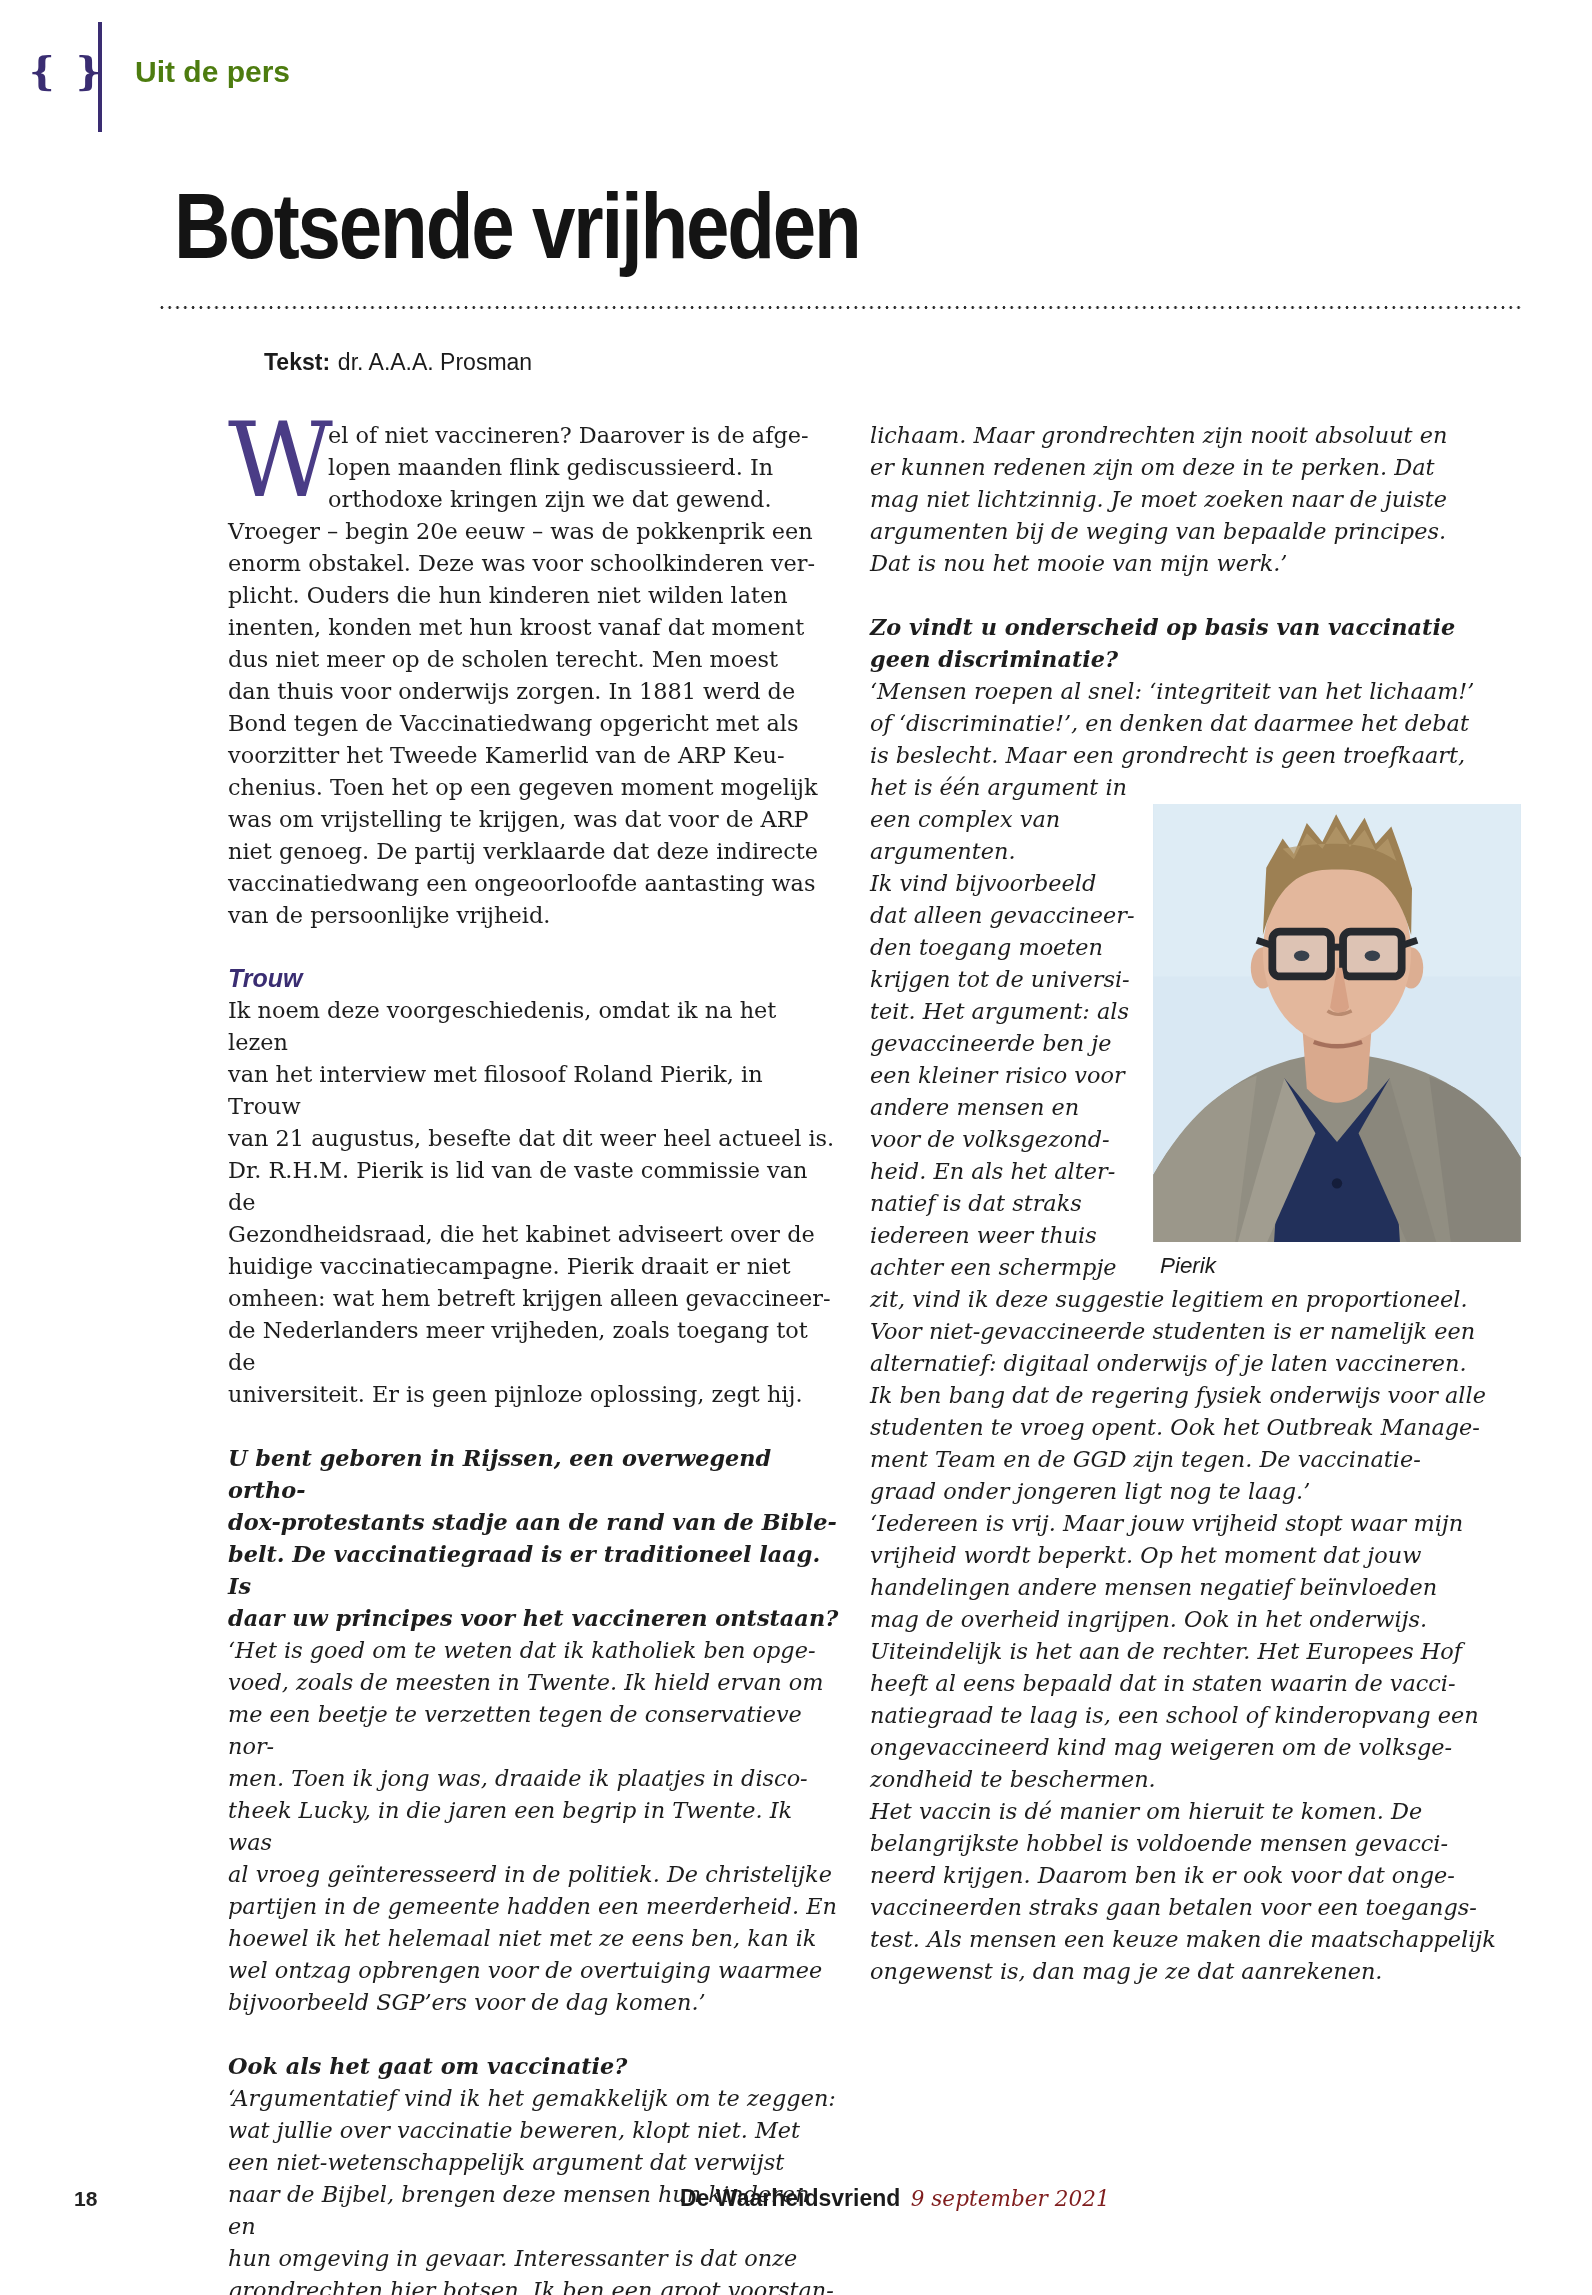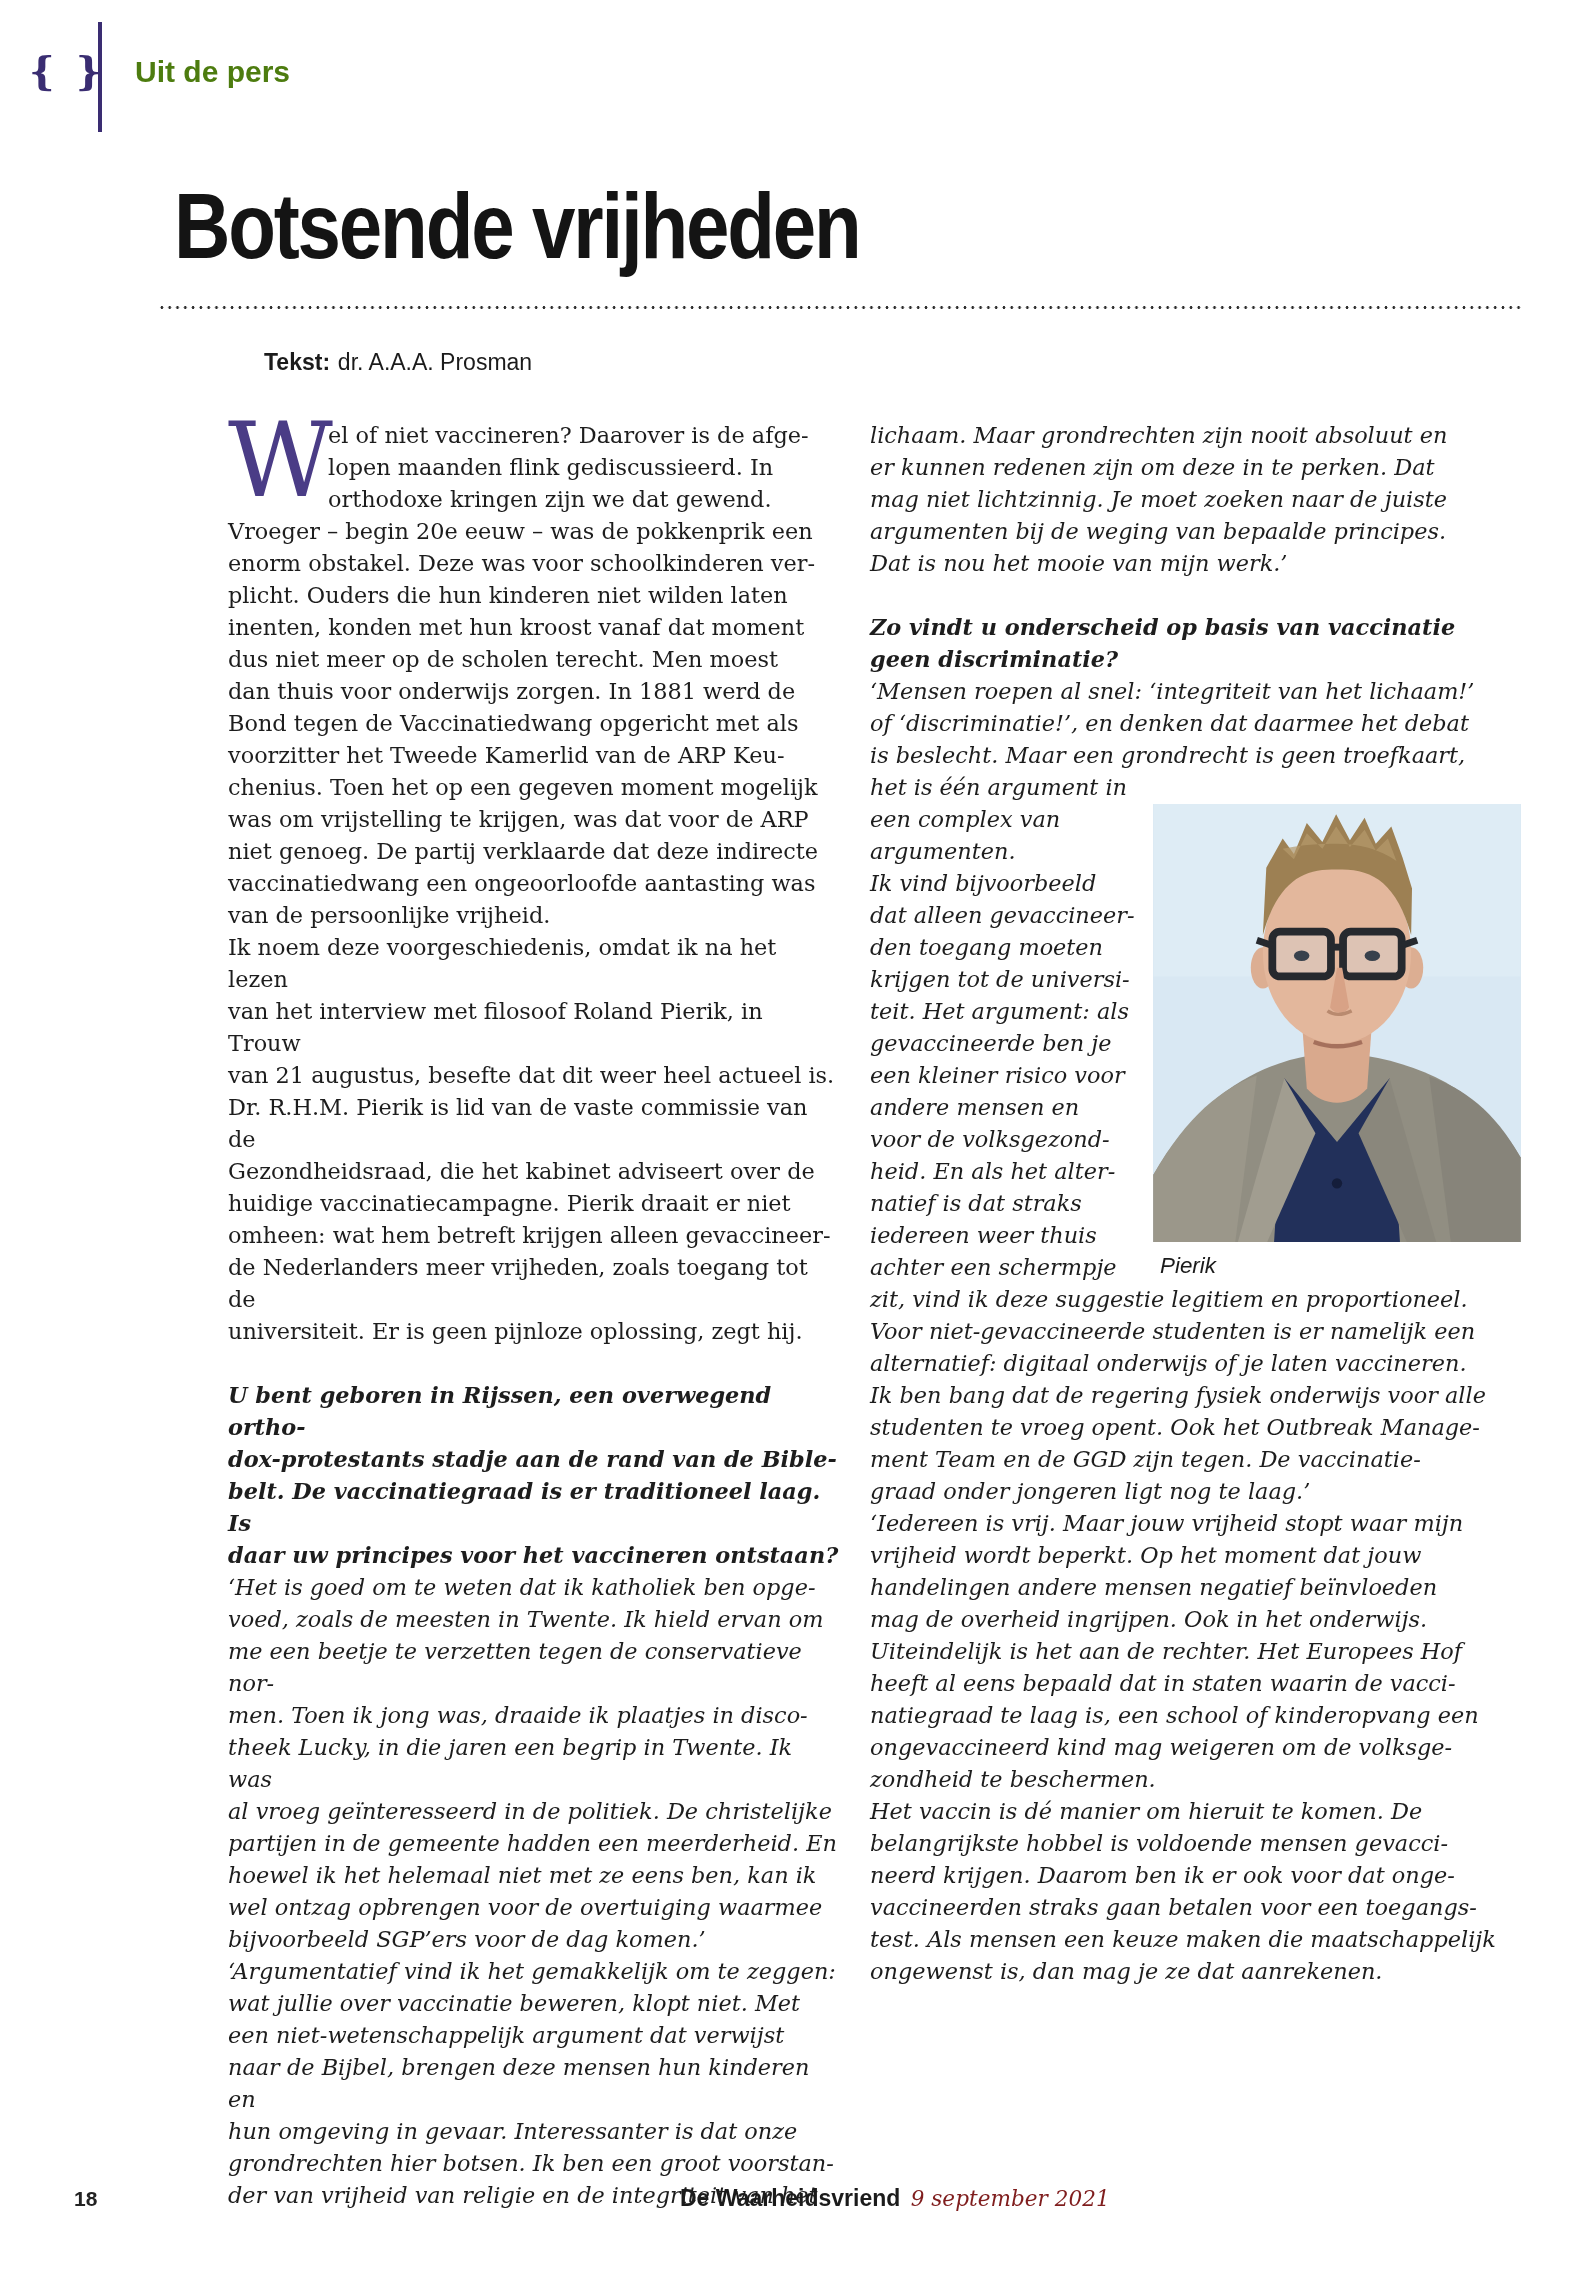--- a/index.html
+++ b/index.html
@@ -107,20 +107,21 @@
 dus niet meer op de scholen terecht. Men moest
 dan thuis voor onderwijs zorgen. In 1881 werd de
 Bond tegen de Vaccinatiedwang opgericht met als
 voorzitter het Tweede Kamerlid van de ARP Keu-
 chenius. Toen het op een gegeven moment mogelijk
 was om vrijstelling te krijgen, was dat voor de ARP
 niet genoeg. De partij verklaarde dat deze indirecte
 vaccinatiedwang een ongeoorloofde aantasting was
 van de persoonlijke vrijheid.</span>
     </p>
+    <p class="subhead">Trouw</p>
     <p class="lines">Ik noem deze voorgeschiedenis, omdat ik na het lezen
 van het interview met filosoof Roland Pierik, in Trouw
 van 21 augustus, besefte dat dit weer heel actueel is.
 Dr. R.H.M. Pierik is lid van de vaste commissie van de
 Gezondheidsraad, die het kabinet adviseert over de
 huidige vaccinatiecampagne. Pierik draait er niet
 omheen: wat hem betreft krijgen alleen gevaccineer-
 de Nederlanders meer vrijheden, zoals toegang tot de
 universiteit. Er is geen pijnloze oplossing, zegt hij.</p>
     <p class="q lines">U bent geboren in Rijssen, een overwegend ortho-
@@ -130,20 +131,21 @@
     <p class="ital lines">‘Het is goed om te weten dat ik katholiek ben opge-
 voed, zoals de meesten in Twente. Ik hield ervan om
 me een beetje te verzetten tegen de conservatieve nor-
 men. Toen ik jong was, draaide ik plaatjes in disco-
 theek Lucky, in die jaren een begrip in Twente. Ik was
 al vroeg geïnteresseerd in de politiek. De christelijke
 partijen in de gemeente hadden een meerderheid. En
 hoewel ik het helemaal niet met ze eens ben, kan ik
 wel ontzag opbrengen voor de overtuiging waarmee
 bijvoorbeeld SGP’ers voor de dag komen.’</p>
+    <p class="q lines">Ook als het gaat om vaccinatie?</p>
     <p class="ital lines">‘Argumentatief vind ik het gemakkelijk om te zeggen:
 wat jullie over vaccinatie beweren, klopt niet. Met
 een niet-wetenschappelijk argument dat verwijst
 naar de Bijbel, brengen deze mensen hun kinderen en
 hun omgeving in gevaar. Interessanter is dat onze
 grondrechten hier botsen. Ik ben een groot voorstan-
 der van vrijheid van religie en de integriteit van het</p>
   </div>
 
   <div class="col col-right">

